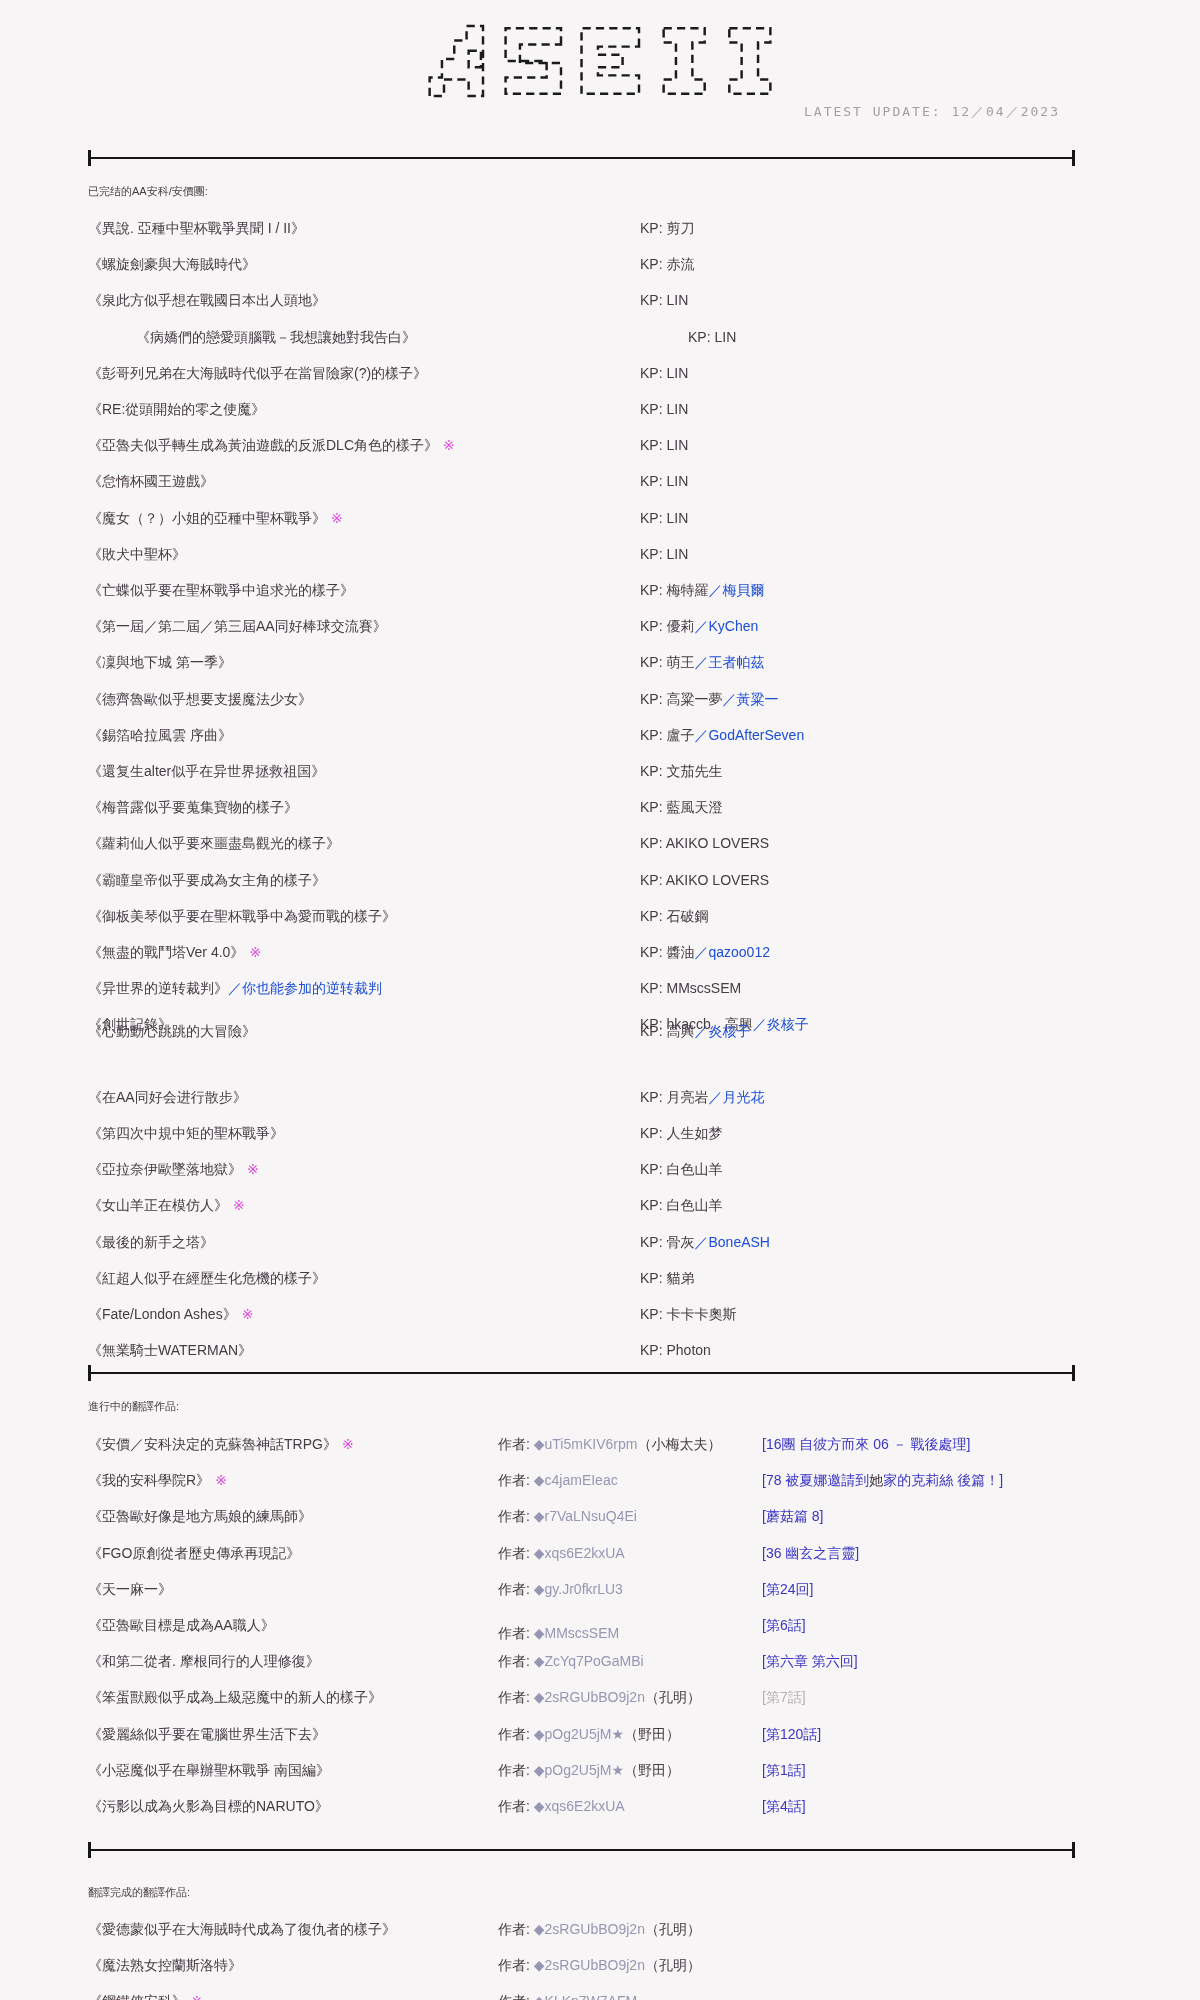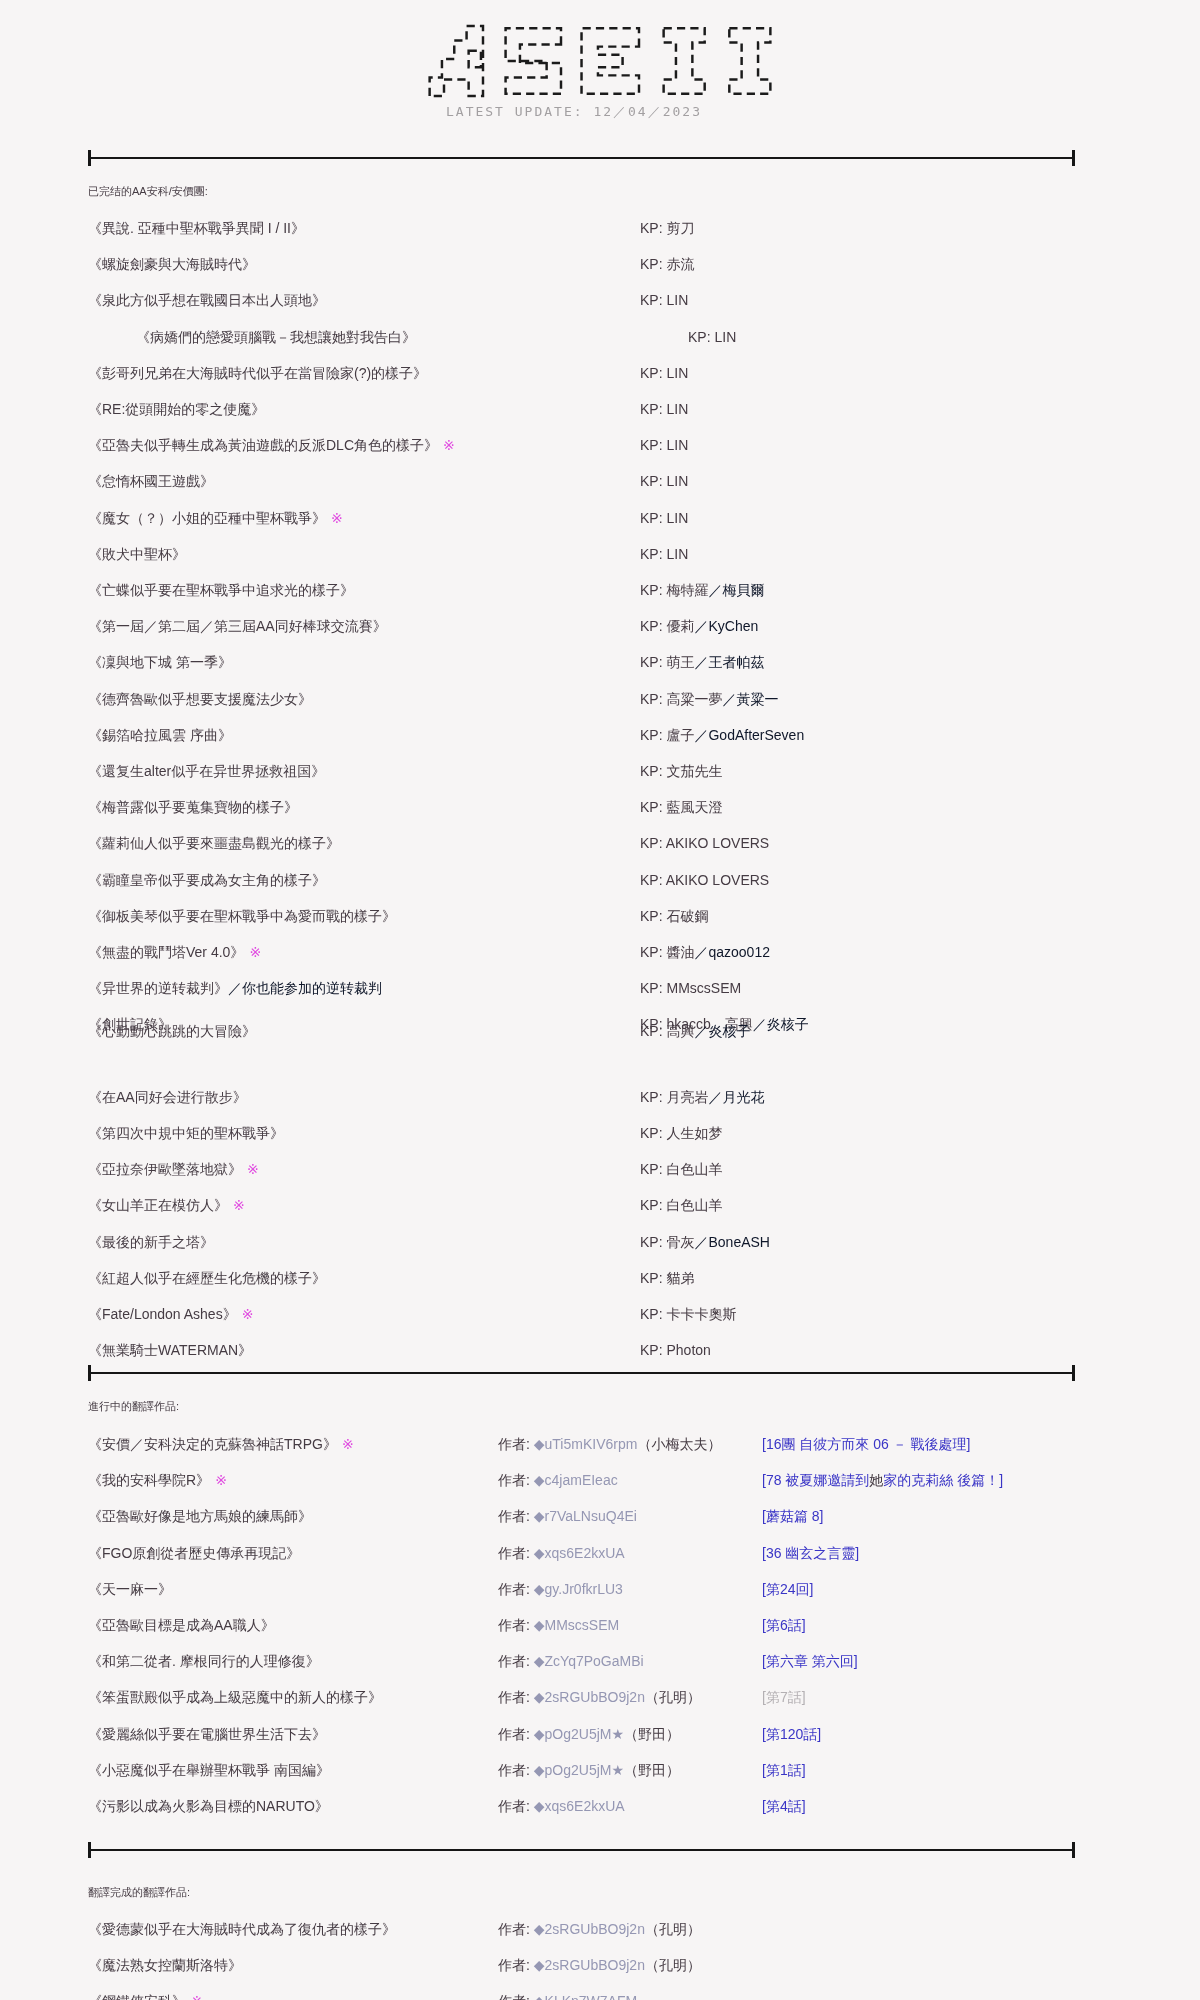--- a/index.html
+++ b/index.html
@@ -5,36 +5,36 @@
   html,body{margin:0;padding:0;}
   body{
     width:1200px;height:2000px;overflow:hidden;position:relative;
     background:#f7f5f5;
     font-family:"Liberation Sans","DejaVu Sans",sans-serif;
     color:#453b43;
   }
   .logo-wrap{position:absolute;left:0;top:22px;width:1200px;text-align:center;}
   .logo-wrap svg{display:inline-block;}
   .update-line{
-    position:absolute;top:103px;left:88px;width:972px;text-align:center;
+    position:absolute;top:103px;left:88px;width:972px;text-align:right;
     font-family:"DejaVu Sans Mono","Liberation Mono",monospace;
     font-size:13px;letter-spacing:2px;color:#a29fa1;
   }
   .divider{position:absolute;left:88px;width:987px;height:2px;background:#161616;}
   .divider::before,.divider::after{
     content:"";position:absolute;top:-7px;width:3px;height:16px;background:#161616;
   }
   .divider::before{left:0;}
   .divider::after{right:0;}
   .content{position:absolute;left:88px;top:0;width:1000px;}
   .sec-header{position:absolute;font-size:11px;color:#453b43;white-space:nowrap;}
   .row{position:absolute;left:0;width:1000px;height:24px;font-size:14px;white-space:nowrap;}
   .w-title{position:absolute;left:0;color:#453b43;}
   .star{color:#e04ae0;margin-left:5px;}
-  .muted{color:#0f172a;}
+  .muted{color:#1d4ed8;}
   .kp-cell{position:absolute;left:552px;color:#453b43;}
   .author-cell{position:absolute;left:410px;color:#453b43;}
   .trip{color:#9597b3;}
   .trip-name{color:#453b43;}
   .link-cell{position:absolute;left:674px;}
   .lnk{color:#3a35c6;text-decoration:none;cursor:pointer;}
   .lnk-muted{color:#b4b0b3;text-decoration:none;cursor:pointer;}
   .lnk-dark{color:#453b43;}
 </style>
 </head>
@@ -210,21 +210,21 @@
       <span class="author-cell" style="left: 410px;"><span>作者: </span><span class="trip">◆xqs6E2kxUA</span></span>
       <span class="link-cell" style="left: 674px;"><a class="lnk">[36 幽玄之言靈]</a></span>
     </div>
     <div class="row" style="top: 1580.8px;">
       <span class="w-title"><span>《天一麻一》</span></span>
       <span class="author-cell" style="left: 410px;"><span>作者: </span><span class="trip">◆gy.Jr0fkrLU3</span></span>
       <span class="link-cell" style="left: 674px;"><a class="lnk">[第24回]</a></span>
     </div>
     <div class="row" style="top: 1617px;">
       <span class="w-title"><span>《亞魯歐目標是成為AA職人》</span></span>
-      <span class="author-cell" style="left: 410px;"><span>作者: </span><span class="trip">◆MMscsSEM</span></span>
+      <span class="author-cell" style="left: 410px; margin-top: 8px;"><span>作者: </span><span class="trip">◆MMscsSEM</span></span>
       <span class="link-cell" style="left: 674px;"><a class="lnk">[第6話]</a></span>
     </div>
     <div class="row" style="top: 1653.2px;">
       <span class="w-title"><span>《和第二從者. 摩根同行的人理修復》</span></span>
       <span class="author-cell" style="left: 410px;"><span>作者: </span><span class="trip">◆ZcYq7PoGaMBi</span></span>
       <span class="link-cell" style="left: 674px;"><a class="lnk">[第六章 第六回]</a></span>
     </div>
     <div class="row" style="top: 1689.4px;">
       <span class="w-title"><span>《笨蛋獸殿似乎成為上級惡魔中的新人的樣子》</span></span>
       <span class="author-cell" style="left: 410px;"><span>作者: </span><span class="trip">◆2sRGUbBO9j2n</span><span class="trip-name">（孔明）</span></span>

